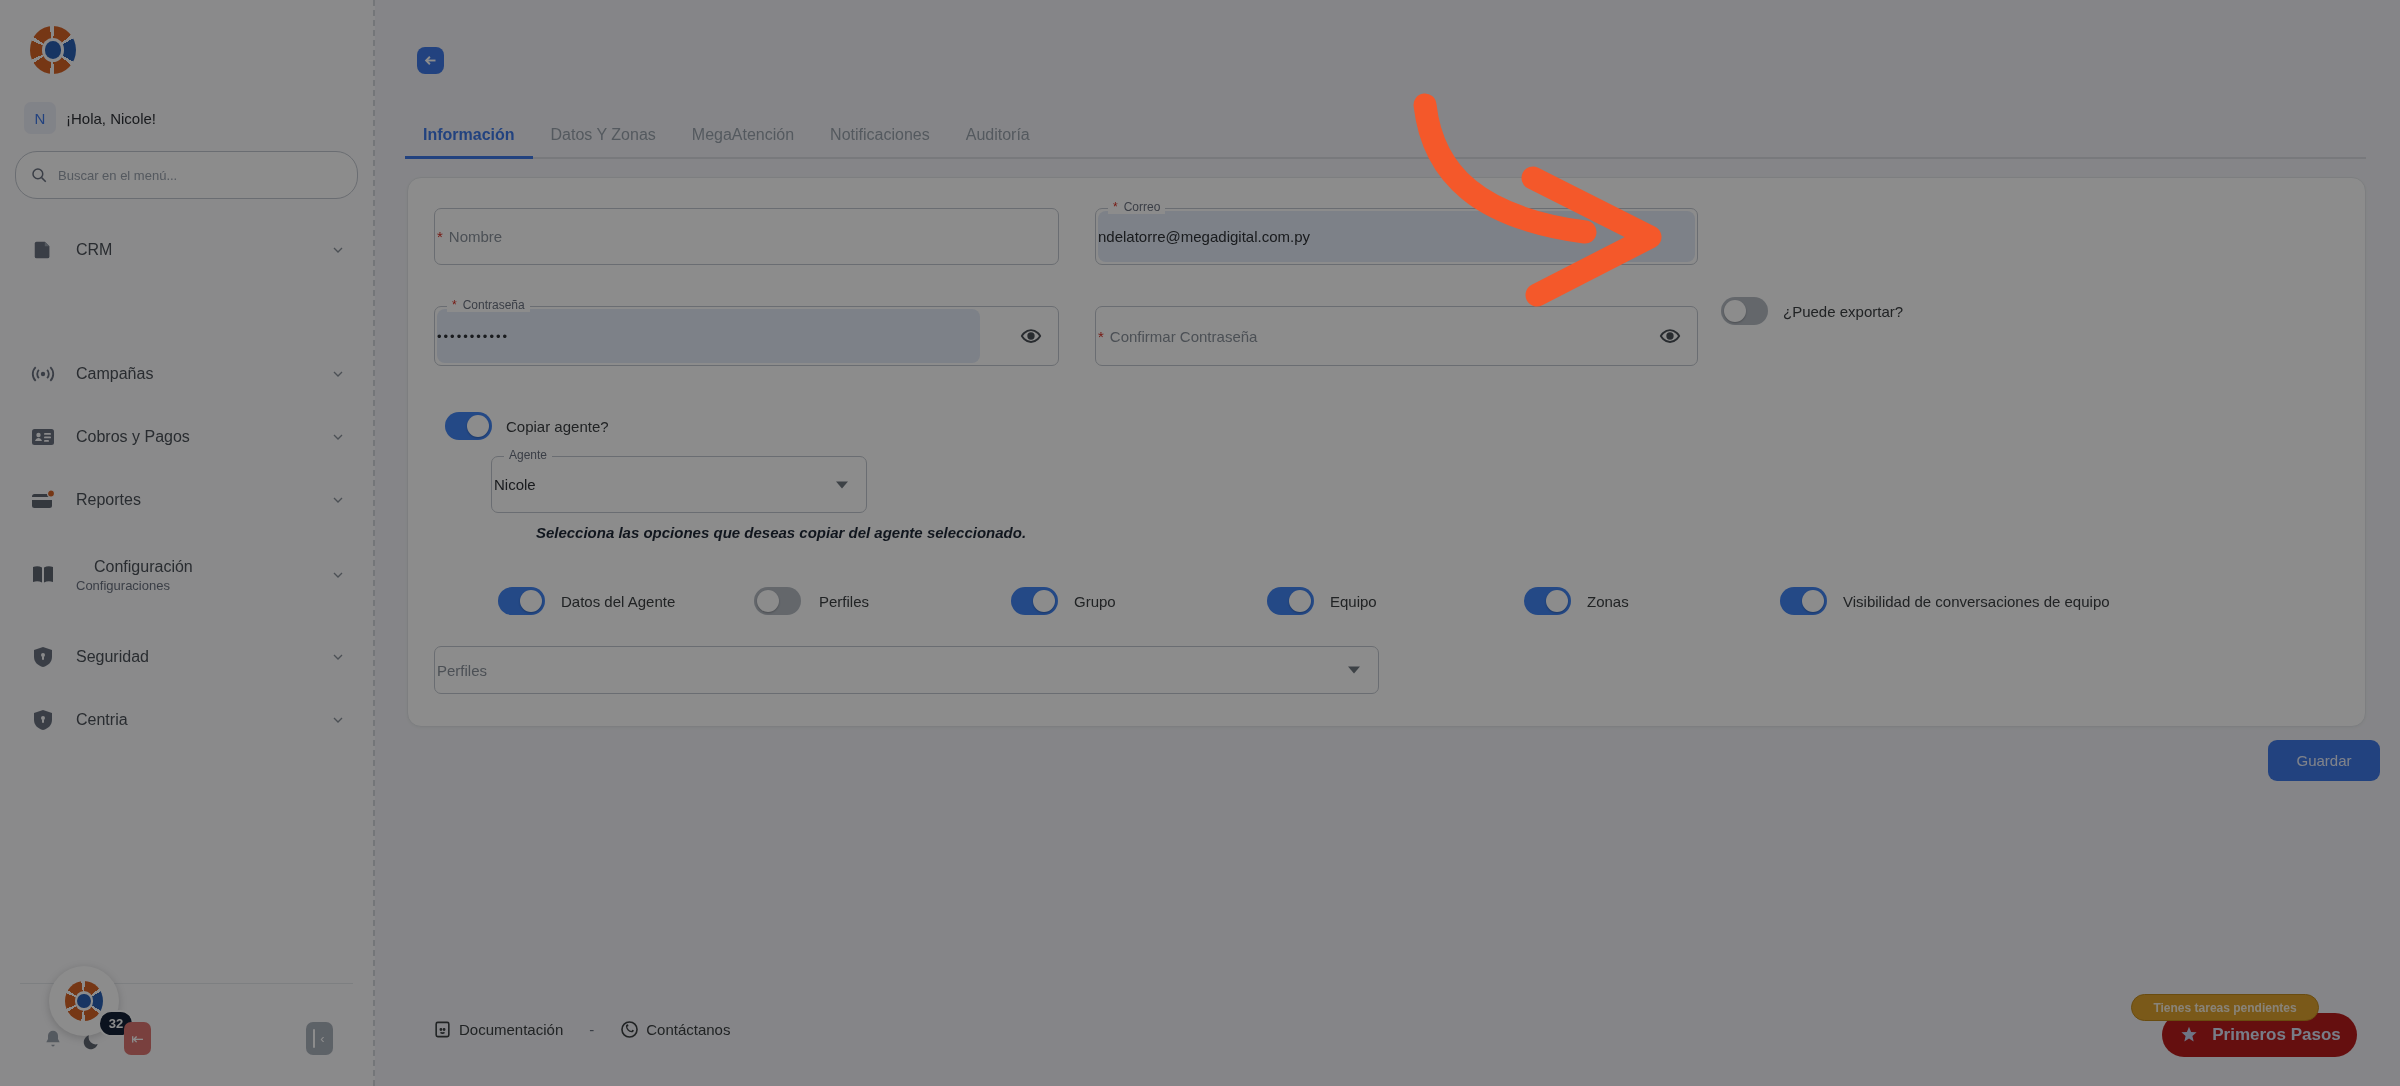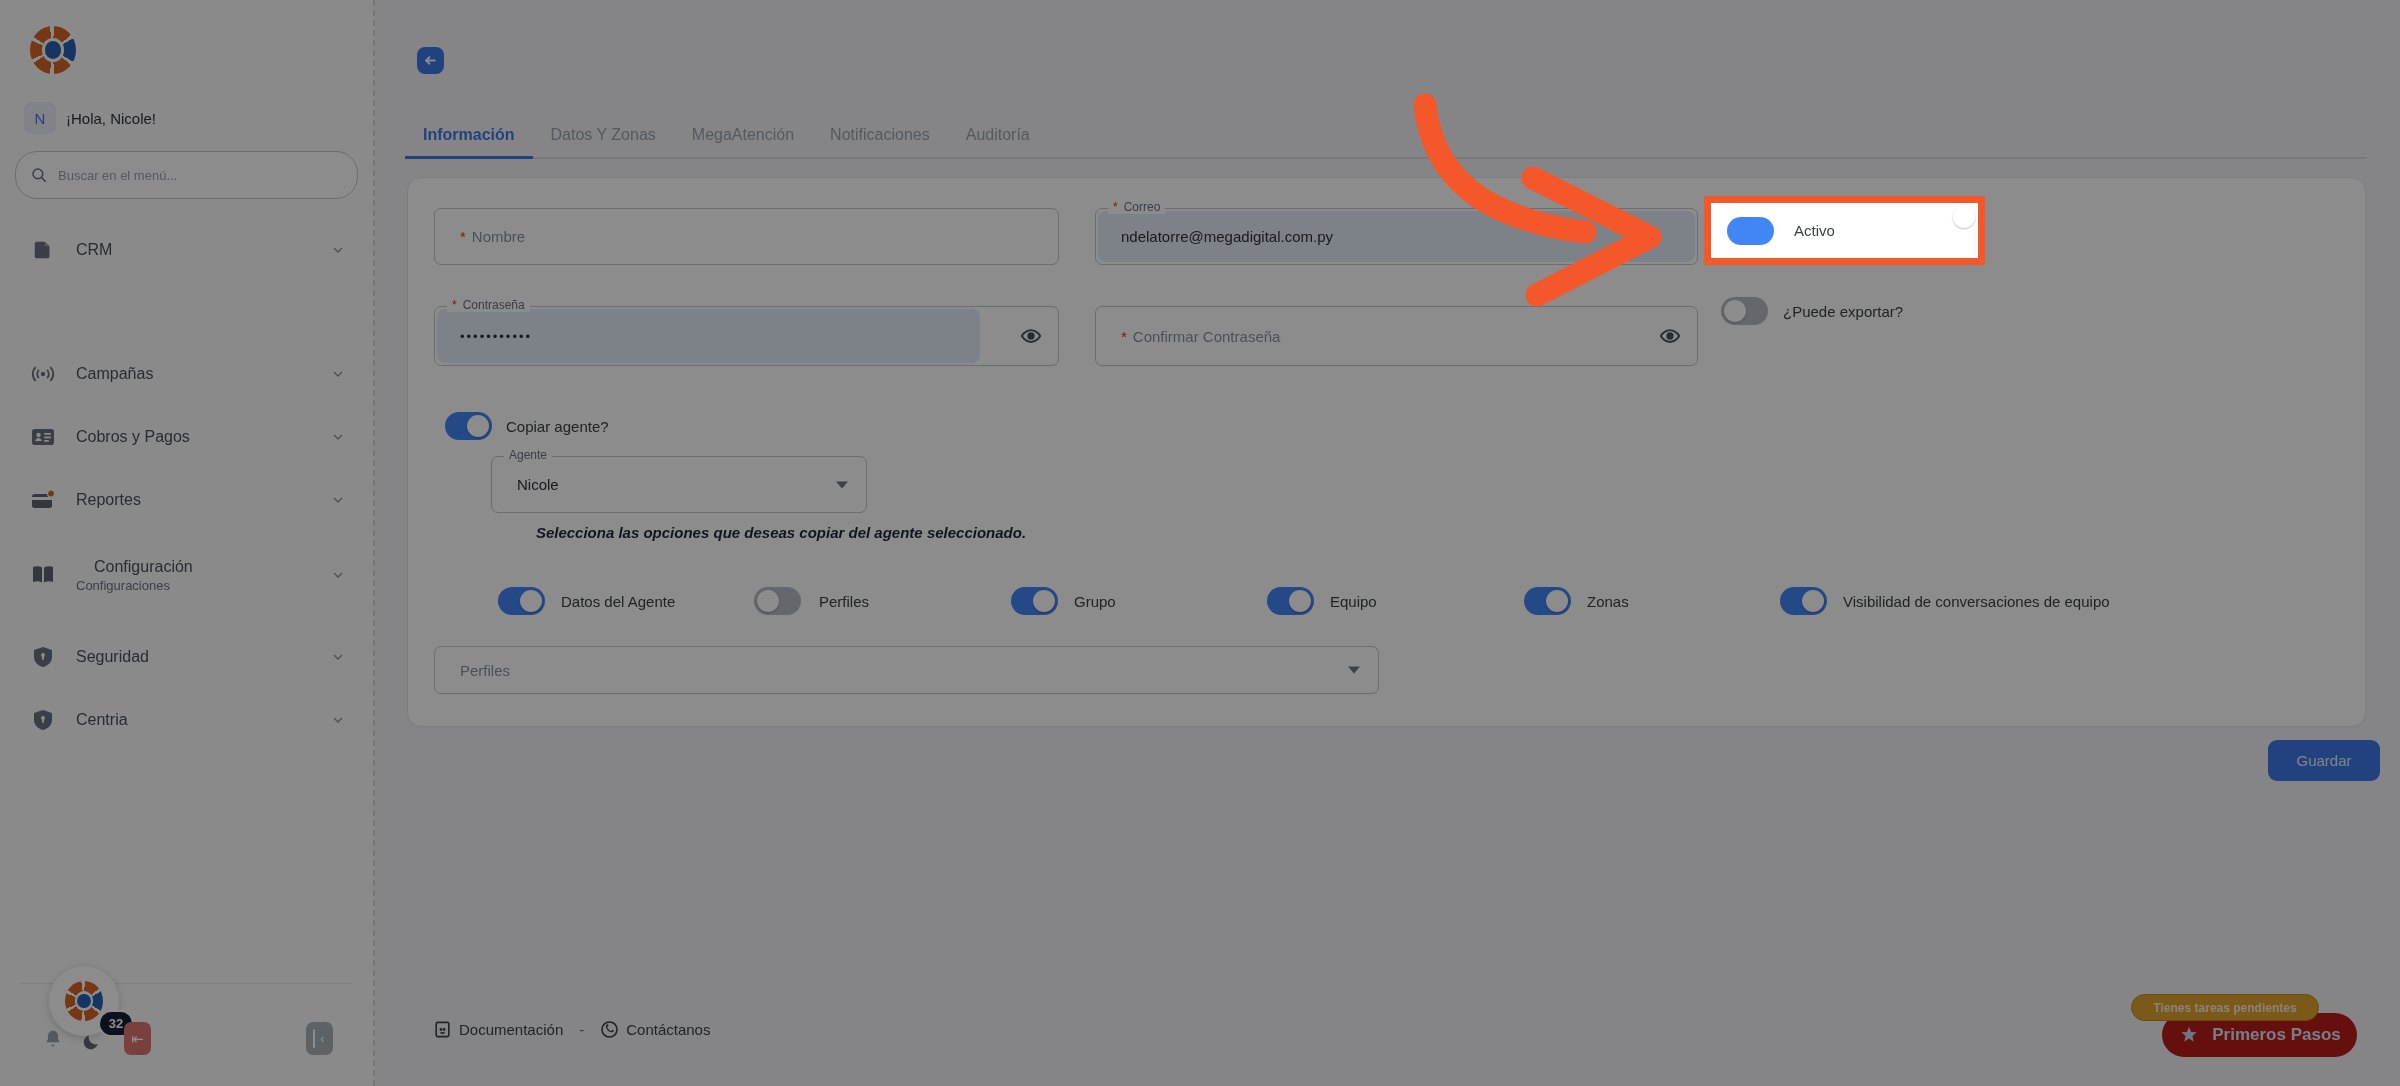--- a/index.html
+++ b/index.html
@@ -51,42 +51,42 @@
   .main { position:absolute; left:375px; top:0; width:2025px; height:1086px; background:#f2f3f7; }
   .back-btn { position:absolute; left:42px; top:47px; width:27px; height:27px; border-radius:8px; background:#3f79e8; color:#ffffff; display:flex; align-items:center; justify-content:center; font-size:15px; cursor:pointer; }
   .tabs { position:absolute; left:30px; top:112px; right:34px; height:47px; display:flex; border-bottom:2px solid #dadde2; }
   .tab { padding:0 18px; display:flex; align-items:center; font-size:16px; color:#9aa3ad; cursor:pointer; position:relative; }
   .tab.active { color:#3f79e8; font-weight:bold; }
   .tab.active::after { content:""; position:absolute; left:0; right:0; bottom:-2px; height:3px; background:#3f79e8; }
 
   .card { position:absolute; left:32px; top:177px; width:1959px; height:550px; background:#ffffff; border:1px solid #e3e6ea; border-radius:14px; box-shadow:0 1px 3px rgba(0,0,0,.04); }
 
   .field { position:absolute; border:1px solid #c2c7cf; border-radius:7px; background:#fff; display:flex; align-items:center; }
-  .field .inner-text { position:relative; z-index:2; margin-left:25px; font-size:15px; color:#2f3237; }
+  .field .inner-text { position:relative; z-index:2; margin-left:2px; font-size:15px; color:#2f3237; }
   .field .ph { color:#8a929c; }
   .req { color:#d93025; margin-right:6px; }
   .float-label { position:absolute; z-index:2; top:-9px; left:12px; background:#ffffff; padding:0 5px; font-size:12px; color:#6b7280; }
   .float-label .req { font-size:12px; }
   .autofill { position:absolute; z-index:1; top:2px; bottom:2px; left:2px; border-radius:8px; background:#e3ebf7; }
   .eye { position:absolute; right:16px; top:50%; transform:translateY(-50%); z-index:2; cursor:pointer; display:flex; }
   .caret-down { position:absolute; right:18px; top:50%; transform:translateY(-50%); width:0; height:0; border-left:6px solid transparent; border-right:6px solid transparent; border-top:7px solid #707880; }
 
   .sw { position:absolute; width:47px; height:28px; border-radius:14px; cursor:pointer; }
   .sw::after { content:""; position:absolute; top:3px; width:22px; height:22px; border-radius:50%; background:#ffffff; box-shadow:0 1px 2px rgba(0,0,0,.25); }
   .sw.on { background:#4285f4; }
   .sw.on::after { right:3px; }
   .sw.off { background:#b6bcc4; }
   .sw.off::after { left:3px; }
   .sw-label { font-size:15px; color:#3c4043; }
 
   .helper { position:absolute; left:84px; top:346px; width:578px; text-align:center; font-size:15px; font-weight:bold; font-style:italic; color:#1f2937; }
 
   .save-btn { position:absolute; left:1893px; top:740px; width:112px; height:41px; border-radius:9px; background:#3f79e8; color:#e9eefb; font-size:15px; display:flex; align-items:center; justify-content:center; cursor:pointer; }
 
-  .footer { position:absolute; left:58px; top:1020px; display:flex; align-items:center; gap:16px; font-size:15px; color:#3c4043; }
+  .footer { position:absolute; left:58px; top:1020px; display:flex; align-items:center; gap:26px; font-size:15px; color:#3c4043; }
   .footer .flink { display:flex; align-items:center; gap:7px; cursor:pointer; }
   .footer .sep { color:#6b7280; }
 
   .tasks-tooltip { position:absolute; left:1756px; top:994px; width:188px; height:27px; border-radius:14px; background:#dfa32f; border:1px solid #c08a1e; color:#f8efdc; font-size:12px; font-weight:bold; display:flex; align-items:center; justify-content:center; z-index:2; }
   .onboarding-btn { position:absolute; left:1787px; top:1013px; width:195px; height:44px; border-radius:22px; background:#b91c1c; color:#dbe4f8; font-size:17px; font-weight:bold; display:flex; align-items:center; justify-content:center; gap:12px; cursor:pointer; }
 
   
   .dim-overlay { position:absolute; inset:0; background:rgba(0,0,0,0.45); z-index:40; pointer-events:none; }
   .hl-layer { position:absolute; inset:0; z-index:50; pointer-events:none; }
   .activo-box { position:absolute; left:1704px; top:196px; width:281px; height:69px; background:#ffffff; border:7px solid #f4582a; display:flex; align-items:center; padding-left:16px; gap:20px; pointer-events:auto; }
@@ -366,19 +366,15 @@
       <span>Primeros Pasos</span>
     </div>
   </main>
 
   <div class="dim-overlay"></div>
   <div class="hl-layer">
     <svg class="arrow-svg" width="275" height="225" viewBox="0 0 275 225">
       <path d="M30 15 C 38 85, 85 128, 190 142" fill="none" stroke="#f4582a" stroke-width="23" stroke-linecap="round"></path>
       <path d="M138 88 L 255 147 L 142 205" fill="none" stroke="#f4582a" stroke-width="23" stroke-linecap="round" stroke-linejoin="round"></path>
     </svg>
-    <div class="activo-box">
-      <span class="sw on"></span>
-      <span class="sw-label">Activo</span>
-    </div>
   </div>
 
 </div>
 
 </body></html>

